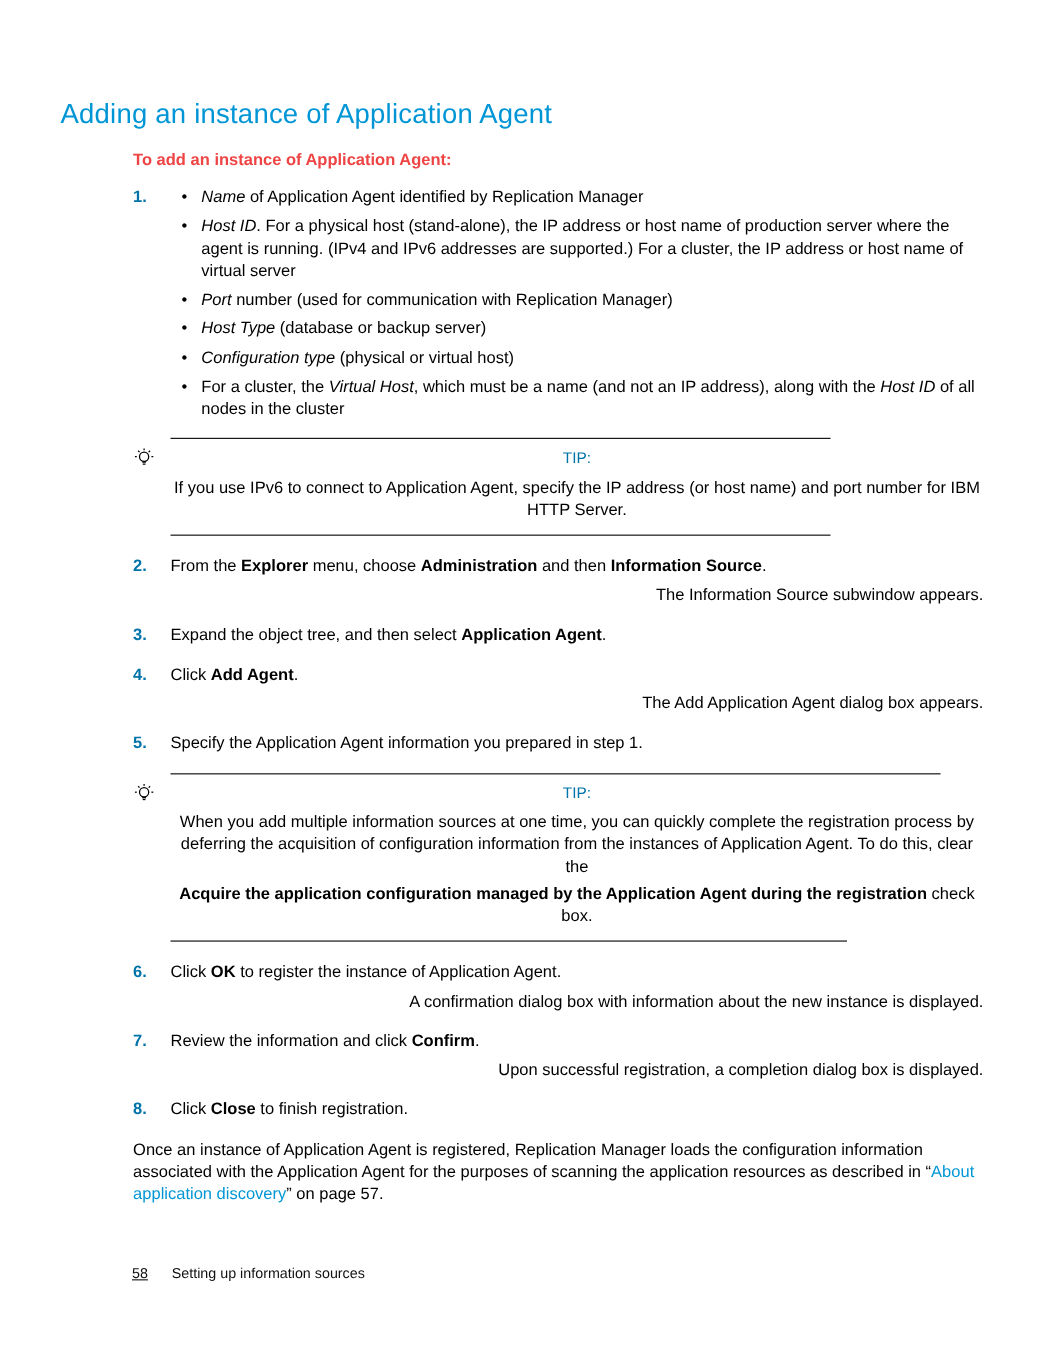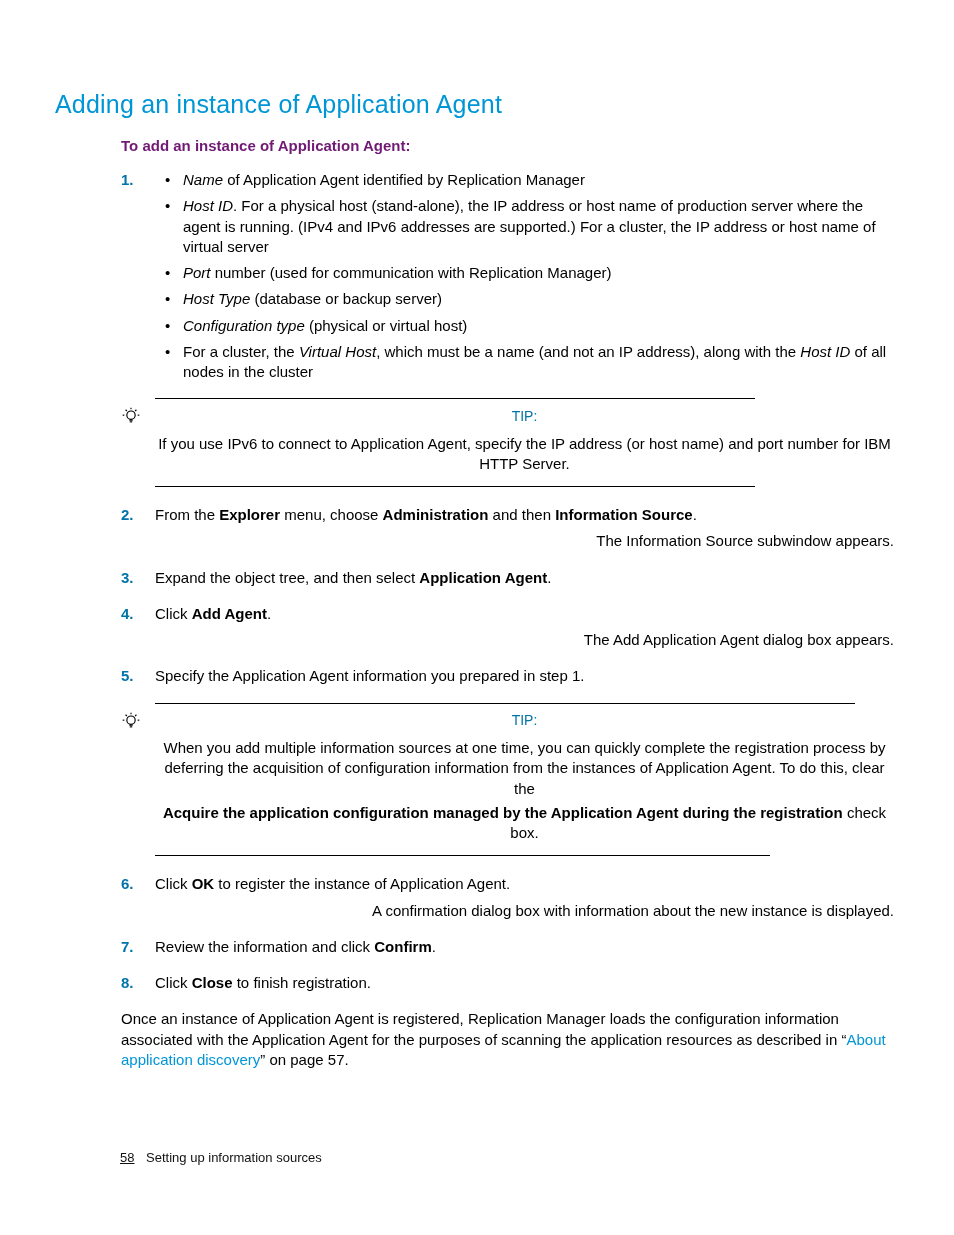--- a/index.html
+++ b/index.html
@@ -21,21 +21,21 @@
     position: relative;
   }
   h1.heading {
     font-size: 25px;
     font-weight: 400;
     color: #0096d6;
     margin: 0 0 14px 0;
     letter-spacing: 0.2px;
   }
   .intro-bold {
-    color: #701a75;
+    color: #ef4444;
     font-weight: 700;
     font-size: 15px;
     margin: 0 0 14px 66px;
   }
   ol.steps {
     list-style: none;
     margin: 0 0 0 66px;
     padding: 0;
   }
   ol.steps > li {
@@ -99,21 +99,21 @@
     margin: 12px 0 0 66px;
   }
   .link { color: #0096d6; }
   .footer {
     position: absolute;
     bottom: 68px;
     left: 120px;
     font-size: 13px;
     color: #111;
   }
-  .footer .pg { margin-right: 8px; text-decoration: underline; }
+  .footer .pg { margin-right: 18px; text-decoration: underline; }
 </style>
 </head>
 <body>
 
 <div class="page">
 
   <h1 class="heading">Adding an instance of Application Agent</h1>
 
   <p class="intro-bold">To add an instance of Application Agent:</p>
 
@@ -197,20 +197,21 @@
 
   <ol class="steps">
     <li>
       <span class="num">6.</span>
       <span>Click </span><span class="bold">OK</span><span> to register the instance of Application Agent.</span>
       <div class="subtext">A confirmation dialog box with information about the new instance is displayed.</div>
     </li>
     <li>
       <span class="num">7.</span>
       <span>Review the information and click </span><span class="bold">Confirm</span><span>.</span>
+      <div class="subtext">Upon successful registration, a completion dialog box is displayed.</div>
     </li>
     <li>
       <span class="num">8.</span>
       <span>Click </span><span class="bold">Close</span><span> to finish registration.</span>
     </li>
   </ol>
 
   <p class="closing">
     <span>Once an instance of Application Agent is registered, Replication Manager loads the configuration information associated with the Application Agent for the purposes of scanning the application resources as described in “</span><span class="link">About application discovery</span><span>” on page 57.</span>
   </p>

